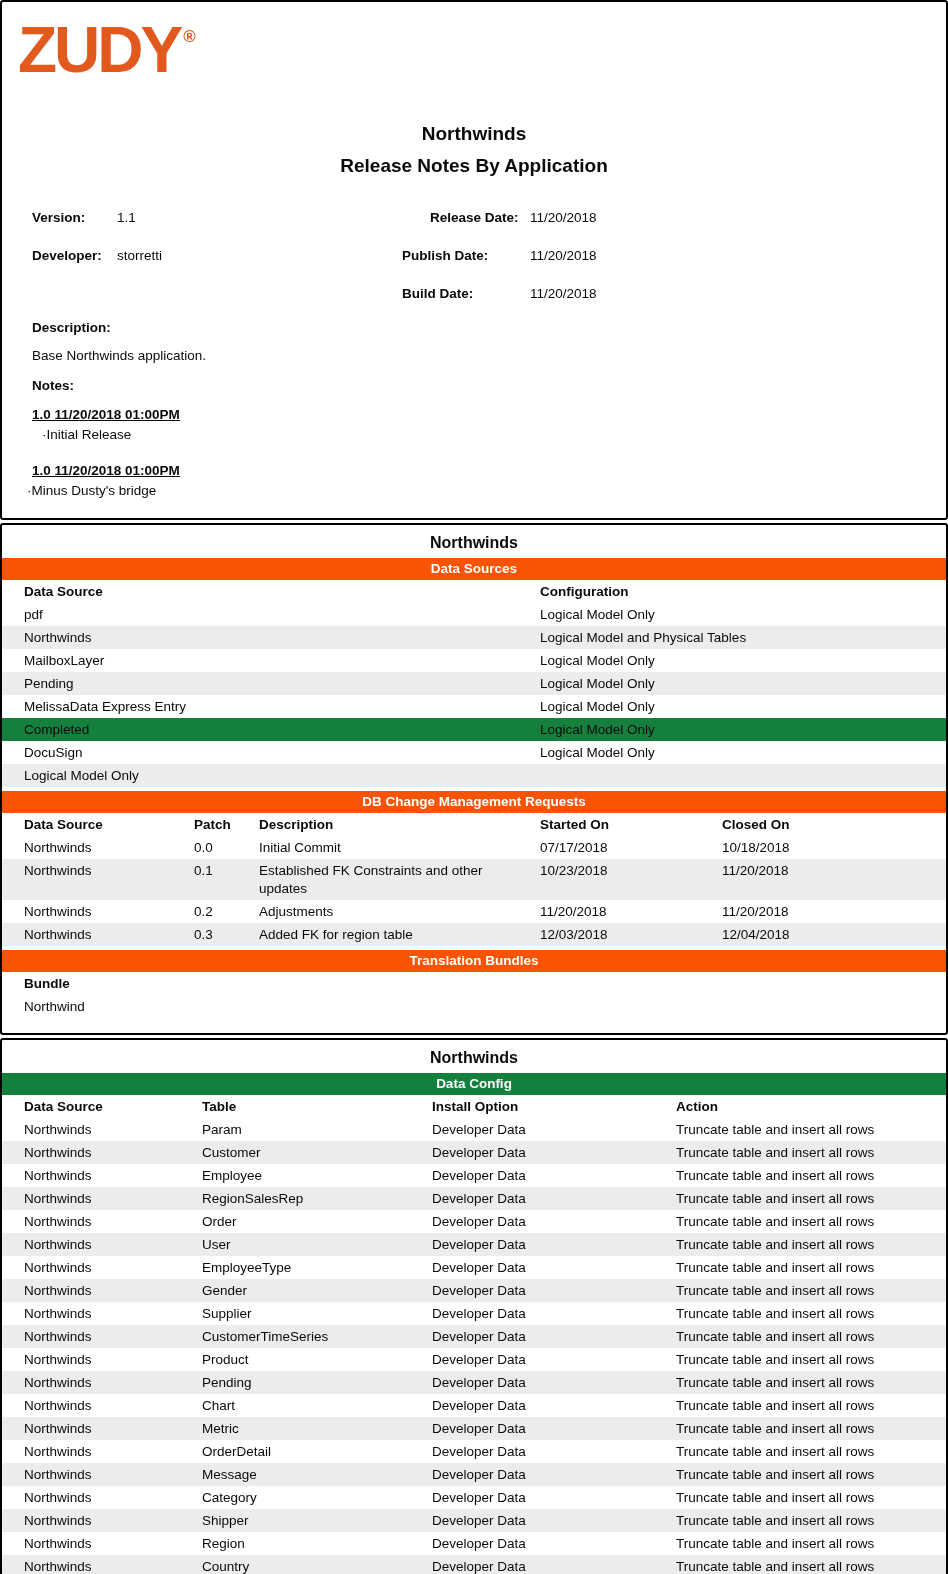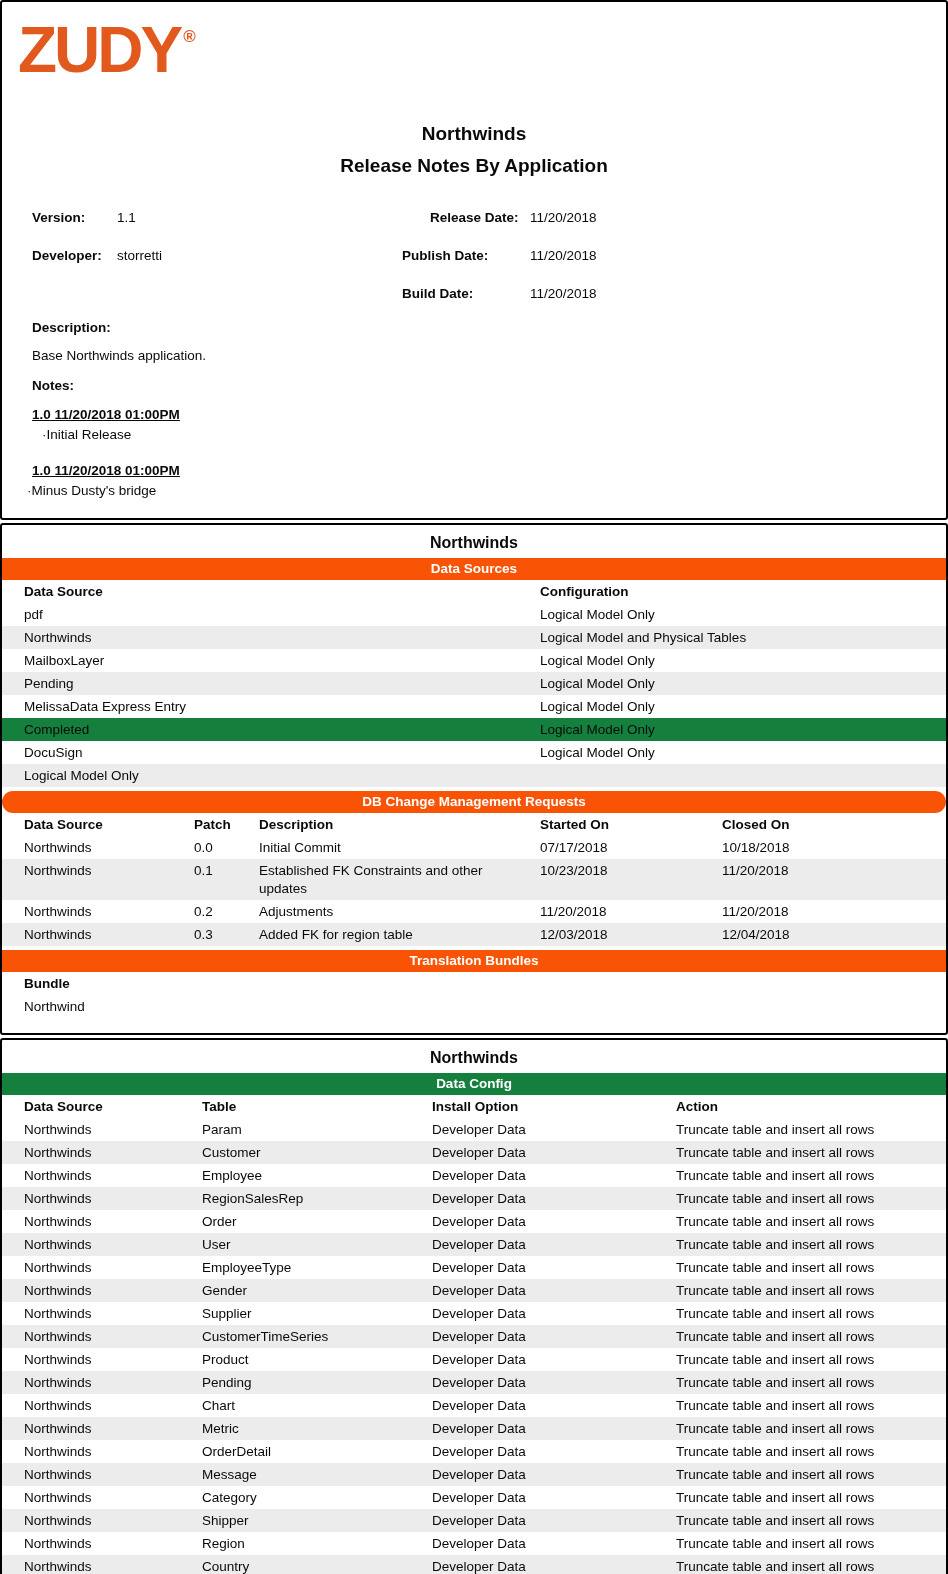--- a/index.html
+++ b/index.html
@@ -124,21 +124,21 @@
       </div>
       <div class="trow">
         <div class="tcell">DocuSign</div>
         <div class="tcell">Logical Model Only</div>
       </div>
       <div class="trow stripe" style="background: rgb(236, 236, 236);">
         <div class="tcell">Logical Model Only</div>
       </div>
     </div>
 
-  <div class="sec-bar accent follow" style="background: rgb(249, 83, 6); border-radius: 11px;">DB Change Management Requests</div>
+  <div class="sec-bar accent follow" style="background: rgb(249, 83, 6);">DB Change Management Requests</div>
   <div class="tbl-db">
       <div class="trow thead">
         <div class="tcell">Data Source</div>
         <div class="tcell">Patch</div>
         <div class="tcell">Description</div>
         <div class="tcell">Started On</div>
         <div class="tcell">Closed On</div>
       </div>
       <div class="trow">
         <div class="tcell">Northwinds</div>

